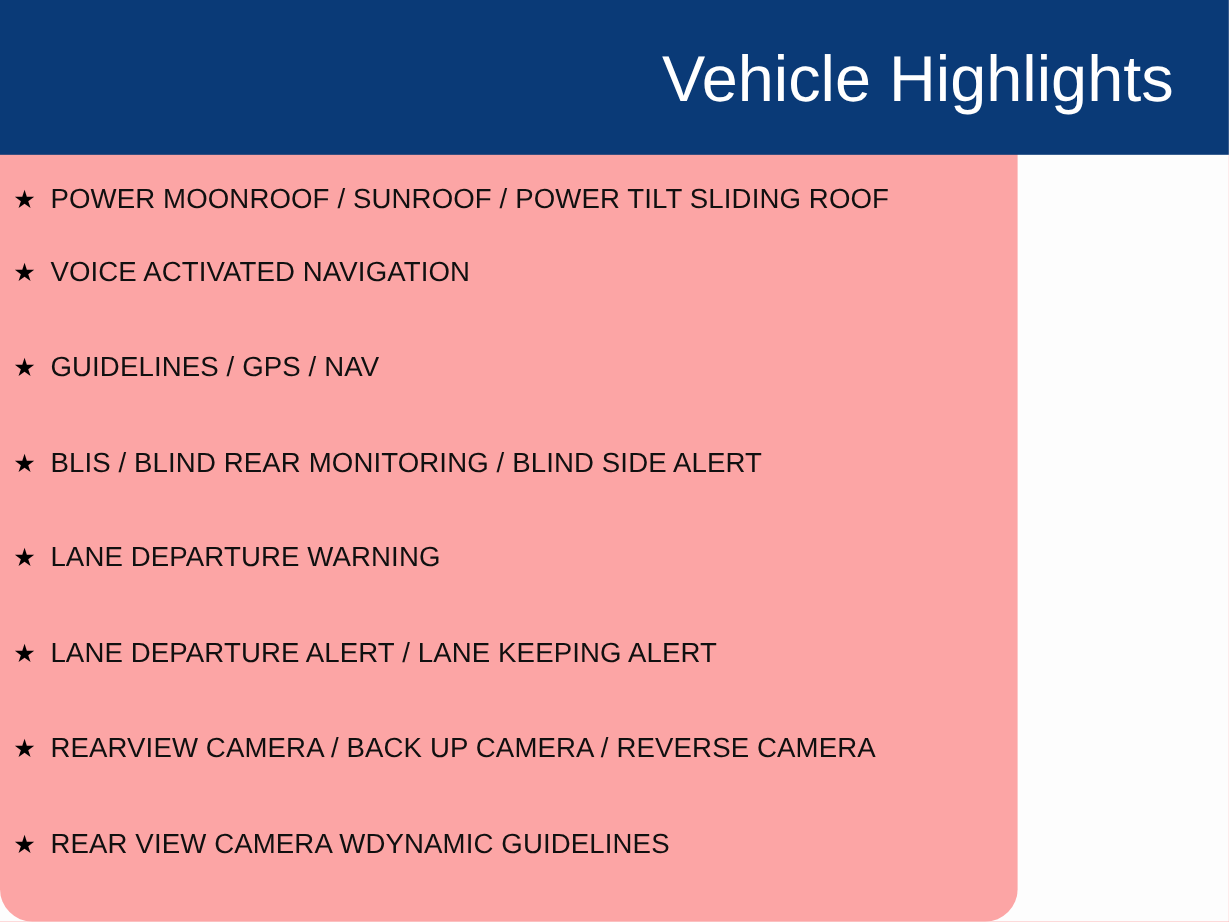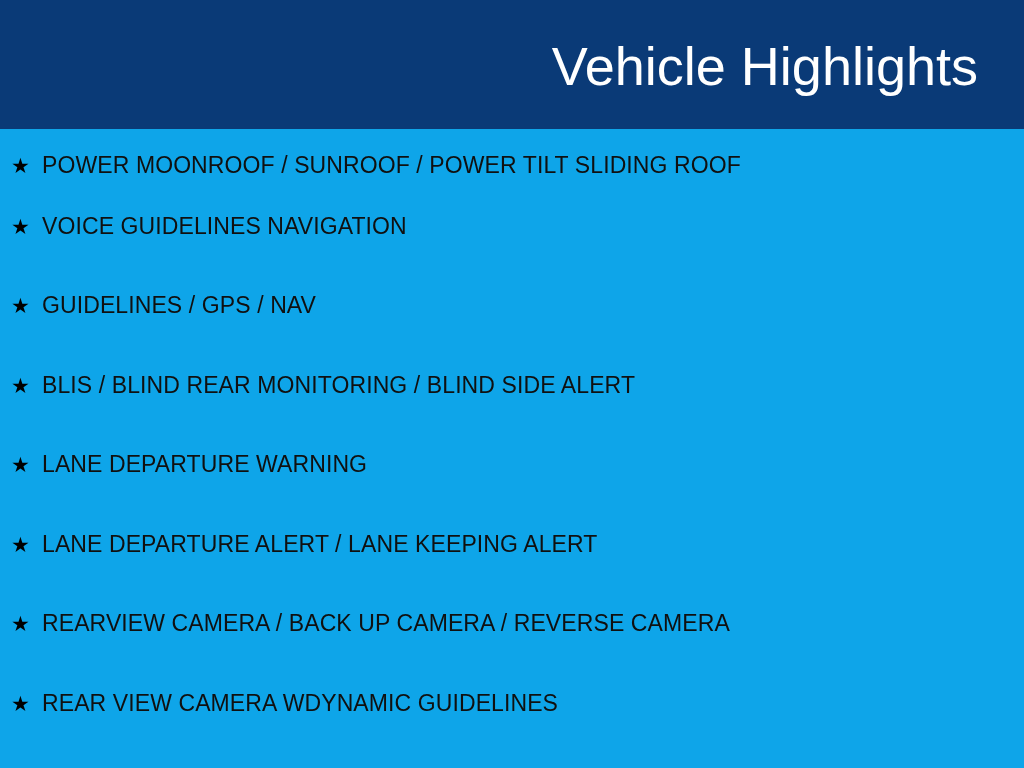--- a/index.html
+++ b/index.html
@@ -10,24 +10,25 @@
   body {
     width: 1024px;
     height: 768px;
     background: #fdfdfd;
     font-family: "Liberation Sans", sans-serif;
     overflow: hidden;
   }
 
   .slide {
     position: relative;
-    width: 1024px;
+    width: 848px;
     height: 768px;
-    background: #0ea5e9;
+    background: #fca5a5;
     box-sizing: border-box;
+    border-radius: 27px;
   }
 
   
   .header-band {
     position: absolute;
     top: 0;
     left: 0;
     width: 1024px;
     height: 129px;
     background: #0a3a77;
@@ -115,21 +116,21 @@
 
   <ul class="feature-list">
 
     <li class="feature-item">
       <span class="bullet-star">★</span>
       <span class="feature-text">POWER MOONROOF / SUNROOF / POWER TILT SLIDING ROOF</span>
     </li>
 
     <li class="feature-item">
       <span class="bullet-star">★</span>
-      <span class="feature-text">VOICE GUIDELINES NAVIGATION</span>
+      <span class="feature-text">VOICE ACTIVATED NAVIGATION</span>
     </li>
 
     <li class="feature-item">
       <span class="bullet-star">★</span>
       <span class="feature-text">GUIDELINES / GPS / NAV</span>
     </li>
 
     <li class="feature-item">
       <span class="bullet-star">★</span>
       <span class="feature-text">BLIS / BLIND REAR MONITORING / BLIND SIDE ALERT</span>

